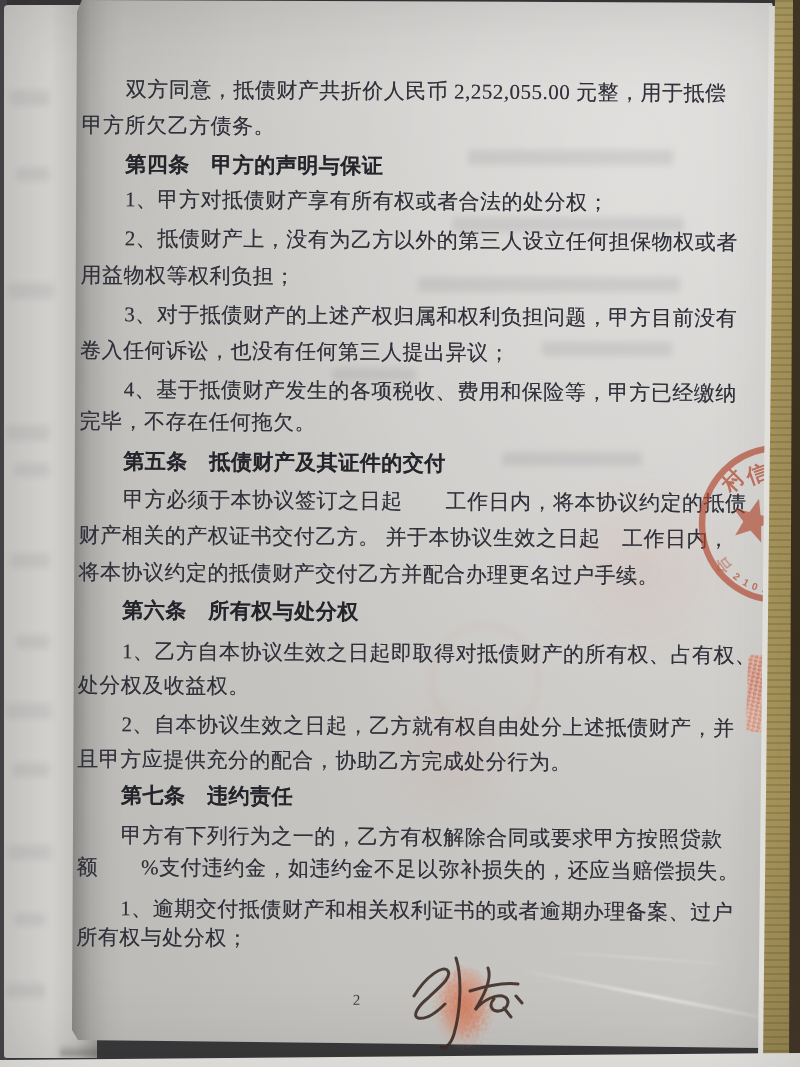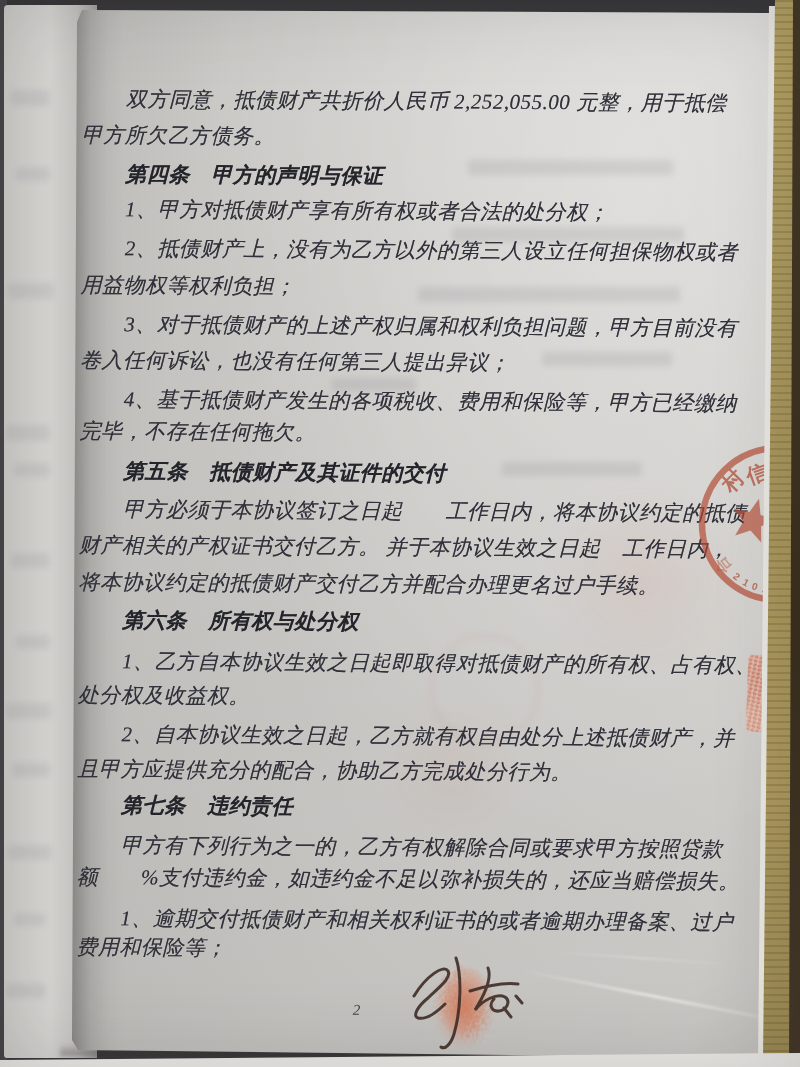--- a/index.html
+++ b/index.html
@@ -10,26 +10,26 @@
   
   .top-dark{position:absolute;left:0;top:0;width:800px;height:8px;background:#39393b;}
   .left-dark{position:absolute;left:0;top:0;width:7px;height:1067px;background:#48484a;}
 
   
   .under-page{position:absolute;left:4px;top:5px;width:93px;height:1053px;border-radius:4px 0 0 3px;
     background:linear-gradient(to right,#d0cecb,#d7d5d2 50%,#c4c2bf 78%,#aaa8a5 94%,#a09e9b);}
   .usm{position:absolute;background:#8f8d94;opacity:.18;filter:blur(3px);border-radius:4px;}
 
   
-  .main-page{position:absolute;left:72px;top:10px;width:703px;height:1048px;
+  .main-page{position:absolute;left:72px;top:0;width:703px;height:1048px;
     clip-path:polygon(10px 0px,700px 3px,703px 14px,698px 1044px,690px 1048px,6px 1040px,0px 1030px,5px 12px);
     background:
       radial-gradient(ellipse at 80% 15%, rgba(255,255,255,.28), transparent 55%),
       linear-gradient(to bottom, rgba(255,255,255,.05), rgba(66,64,62,.10) 96%),
-      linear-gradient(100deg,#b9b7b4 0%,#c9c7c4 18%,#d2d0cd 48%,#d6d4d1 76%,#d8d6d2 90%,#cfcdc9 100%); font-style: italic;}
+      linear-gradient(100deg,#b9b7b4 0%,#c9c7c4 18%,#d2d0cd 48%,#d6d4d1 76%,#d8d6d2 90%,#cfcdc9 100%);}
   .binding-shadow{position:absolute;left:0;top:0;bottom:0;width:52px;
     background:linear-gradient(to right,rgba(82,80,78,.48),rgba(110,108,106,.24) 35%,rgba(140,138,136,.10) 68%,transparent);}
   .bottom-shadow{position:absolute;left:60px;top:1044px;width:712px;height:12px;filter:blur(2px);
     background:linear-gradient(to bottom,rgba(0,0,0,0),rgba(58,56,53,.38));}
 
   
   .ghost{position:absolute;background:#565662;opacity:.12;filter:blur(3px);border-radius:3px;}
   .ghost-pink{position:absolute;border-radius:50%;filter:blur(6px);}
   .ghost-ring{position:absolute;border-radius:50%;border:3px solid rgba(186,116,96,.12);filter:blur(3px);}
 
@@ -126,21 +126,21 @@
       <div class="line" style="top:558px;">将本协议约定的抵债财产交付乙方并配合办理更名过户手续。</div>
       <div class="line heading" style="top:596px;">第六条　所有权与处分权</div>
       <div class="line indent" style="top:637px;">1、乙方自本协议生效之日起即取得对抵债财产的所有权、占有权、</div>
       <div class="line" style="top:671px;">处分权及收益权。</div>
       <div class="line indent" style="top:710px;">2、自本协议生效之日起，乙方就有权自由处分上述抵债财产，并</div>
       <div class="line" style="top:745px;">且甲方应提供充分的配合，协助乙方完成处分行为。</div>
       <div class="line heading" style="top:781px;">第七条　违约责任</div>
       <div class="line indent" style="top:821px;">甲方有下列行为之一的，乙方有权解除合同或要求甲方按照贷款</div>
       <div class="line" style="top:853px;">额　　%支付违约金，如违约金不足以弥补损失的，还应当赔偿损失。</div>
       <div class="line indent" style="top:894px;">1、逾期交付抵债财产和相关权利证书的或者逾期办理备案、过户</div>
-      <div class="line" style="top:923px;">费用和保险等；</div>
+      <div class="line" style="top:923px;">所有权与处分权；</div>
       <div class="pagenum">2</div>
     </div>
   </div>
 
   <svg class="abs" style="left:690px;top:430px;" width="80" height="190" viewBox="690 430 80 190">
     <g opacity="0.82">
       <circle cx="778" cy="524" r="76" fill="none" stroke="#b2452d" stroke-width="6.5" stroke-opacity=".8"></circle>
       <polygon fill="#b2452d" fill-opacity=".78" points="759,498.8 760.5,514.9 776,519.8 761.1,526.3 761.2,542.5 750.5,530.4 735.1,535.5 743.3,521.5 733.7,508.5 749.5,511.9"></polygon>
       <text x="757" y="481" transform="rotate(-20 757 474)" font-size="21" font-weight="bold" fill="#b2452d" fill-opacity=".85" text-anchor="middle" font-family="Liberation Serif, DejaVu Serif, serif">信</text>
       <text x="733" y="488" transform="rotate(-46 733 481)" font-size="21" font-weight="bold" fill="#b2452d" fill-opacity=".85" text-anchor="middle" font-family="Liberation Serif, DejaVu Serif, serif">村</text>

